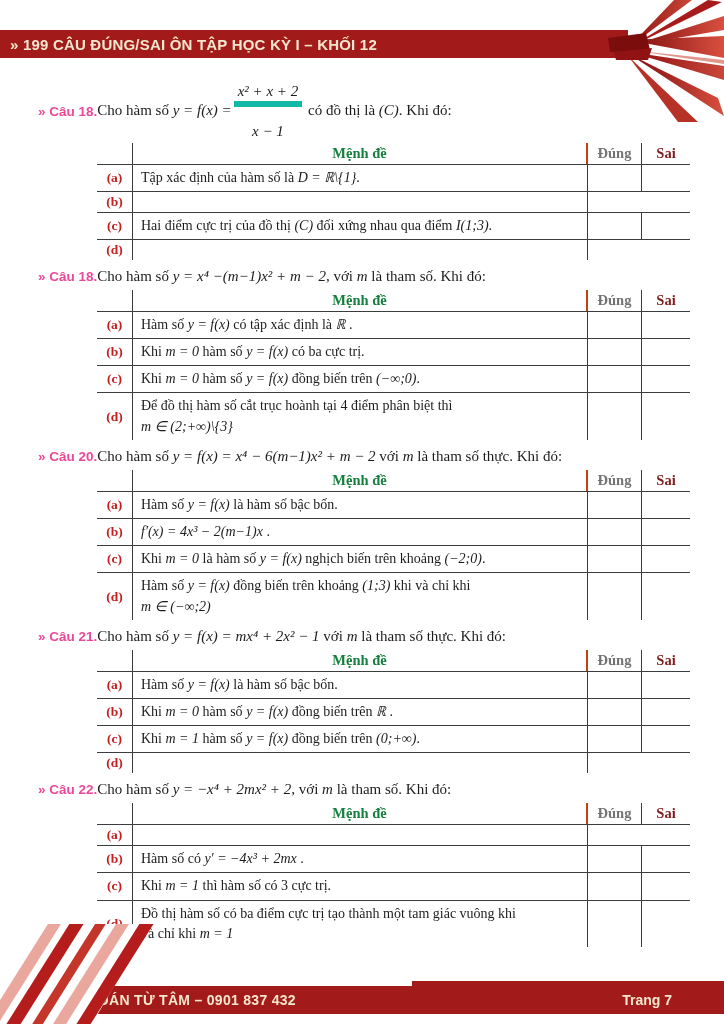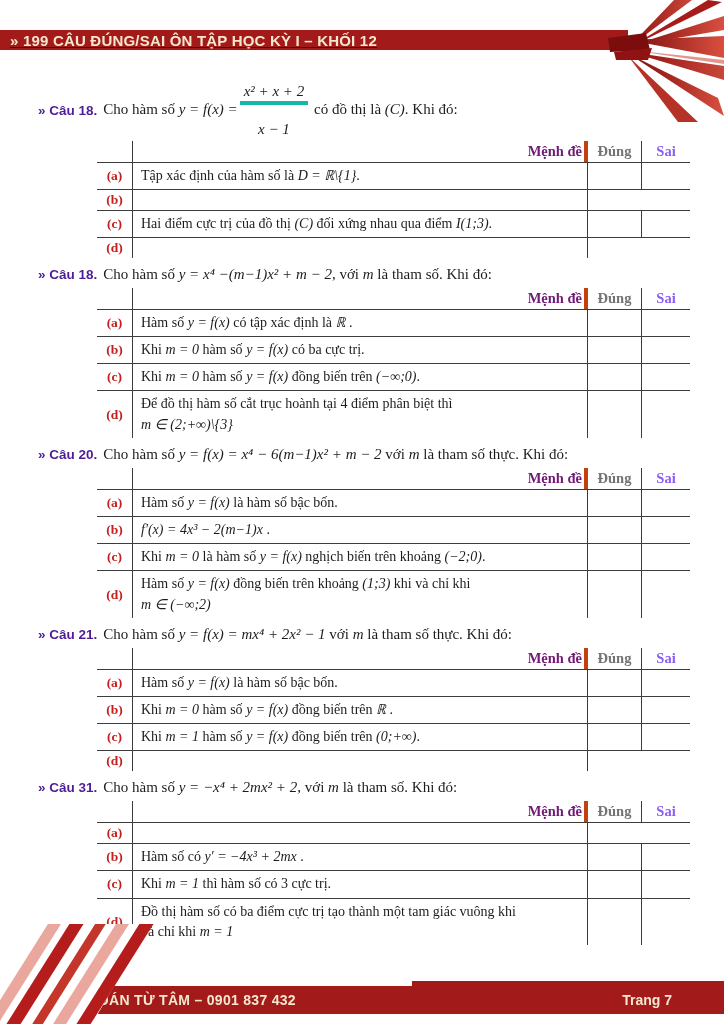--- a/index.html
+++ b/index.html
@@ -2,60 +2,60 @@
 <html><head>
 <meta charset="utf-8">
 <style>
   * { box-sizing: border-box; }
   html,body { margin:0; padding:0; }
   body {
     width:724px; height:1024px; position:relative; overflow:hidden;
     background:#ffffff; font-family:"Liberation Serif", serif; color:#1c1c1c;
   }
   
-  .top-banner { position:absolute; top:30px; left:0; width:628px; height:20px;
-    background:#a31a1a; display:flex; align-items:center;text-decoration:underline; }
+  .top-banner { position:absolute; top:30px; left:0; width:628px; height:28px;
+    background:#a31a1a; display:flex; align-items:center; }
   .top-banner .ttl { color:#f4e7cd; font-family:"Liberation Sans", sans-serif;
     font-weight:bold; font-size:15px; padding-left:10px; letter-spacing:.2px; white-space:nowrap; }
   .fan { position:absolute; top:0; right:0; }
   
   .bot-step { position:absolute; left:412px; right:0; bottom:38px; height:5px; background:#a31a1a; }
   .bot-banner { position:absolute; left:0; right:0; bottom:10px; height:28px; background:#a31a1a;
     display:flex; align-items:center; justify-content:space-between;
     font-family:"Liberation Sans", sans-serif; font-weight:bold; color:#f4e7cd; }
   .bot-banner .brand { padding-left:77px; font-size:14px; letter-spacing:.3px; }
   .bot-banner .pageno { padding-right:52px; font-size:14px; }
   .stripes { position:absolute; left:0; bottom:0; }
   
   .main { position:absolute; top:84px; left:0; width:724px; }
   .q { margin-bottom:7px; }
   .q-head { display:flex; align-items:center; margin:0 0 3px 38px; font-size:15px; line-height:1.3; }
-  .q-label { color:#4c1d95; font-weight:bold; font-family:"Liberation Sans", sans-serif;
-    font-size:13.5px; margin-right:6px; white-space:nowrap; }
+  .q-label { color:#ec4899; font-weight:bold; font-family:"Liberation Sans", sans-serif;
+    font-size:13.5px; white-space:nowrap; }
   .qtable { width:593px; margin-left:97px; font-size:14px; }
   .trow { display:grid; grid-template-columns:36px 455px 54px 48px; border-bottom:1px solid #3c3c3c; }
   .trow:last-child { border-bottom:none; }
   .c-label { text-align:center; color:#c41e1e; font-weight:bold; font-size:13.5px;
     border-right:1px solid #3c3c3c; display:flex; align-items:center; justify-content:center; padding:2px; }
   .c-stmt { border-right:1px solid #3c3c3c; padding:3px 8px; line-height:1.45; display:flex;
     flex-wrap:wrap; }
   .c-stmt .inner { width:100%; }
   .c-true { border-right:1px solid #3c3c3c; }
   .h-row { border-bottom:1px solid #3c3c3c; display:grid; grid-template-columns:36px 455px 54px 48px; }
   .h-blank { border-right:1px solid #3c3c3c; }
-  .h-stmt { text-align:right; color:#701a75; font-weight:bold; font-size:14.5px;
-    border-right:4px solid #c2410c; padding:2px; }
+  .h-stmt { text-align:center; color:#15803d; font-weight:bold; font-size:14.5px;
+    border-right:2px solid #c2410c; padding:2px; }
   .h-true { text-align:center; color:#737373; font-weight:bold; font-size:14.5px;
     border-right:1px solid #3c3c3c; padding:2px; }
-  .h-false { text-align:center; color:#8b5cf6; font-weight:bold; font-size:14.5px; padding:2px; }
+  .h-false { text-align:center; color:#7f1d1d; font-weight:bold; font-size:14.5px; padding:2px; }
   
   .mi { font-style:italic; }
   .frac { display:inline-block; vertical-align:middle; text-align:center; line-height:1.05;
     font-style:italic; padding:0 2px; }
-  .frac .num { display:block; border-bottom:4px solid #14b8a6; padding:0 4px 1px; }
+  .frac .num { display:block; border-bottom:6px solid #14b8a6; padding:0 4px 1px; }
   .frac .den { display:block; padding-top:1px;margin-top:16px; }
   .bigp { font-size:26px; vertical-align:middle; line-height:.9; font-weight:400; }
 </style>
 </head>
 <body>
 
 <div class="top-banner">
   <span class="ttl">» 199 CÂU ĐÚNG/SAI ÔN TẬP HỌC KỲ I – KHỐI 12</span>
 </div>
 <svg class="fan" width="150" height="122" viewBox="0 0 150 122">
@@ -257,21 +257,21 @@
       <div class="trow">
         <div class="c-label">(d)</div>
         <div class="c-true"></div>
         <div class="c-false"></div>
       </div>
     </div>
   </div>
 
   <div class="q">
     <div class="q-head">
-      <span class="q-label">» Câu 31.</span>
+      <span class="q-label">» Câu 22.</span>
       <span class="q-intro">Cho hàm số <span class="mi">y = −x⁴ + 2mx² + 2</span>, với <span class="mi">m</span> là tham số. Khi đó:</span>
     </div>
     <div class="qtable">
       <div class="h-row">
         <div class="h-blank"></div>
         <div class="h-stmt">Mệnh đề</div>
         <div class="h-true">Đúng</div>
         <div class="h-false">Sai</div>
       </div>
       <div class="trow">

